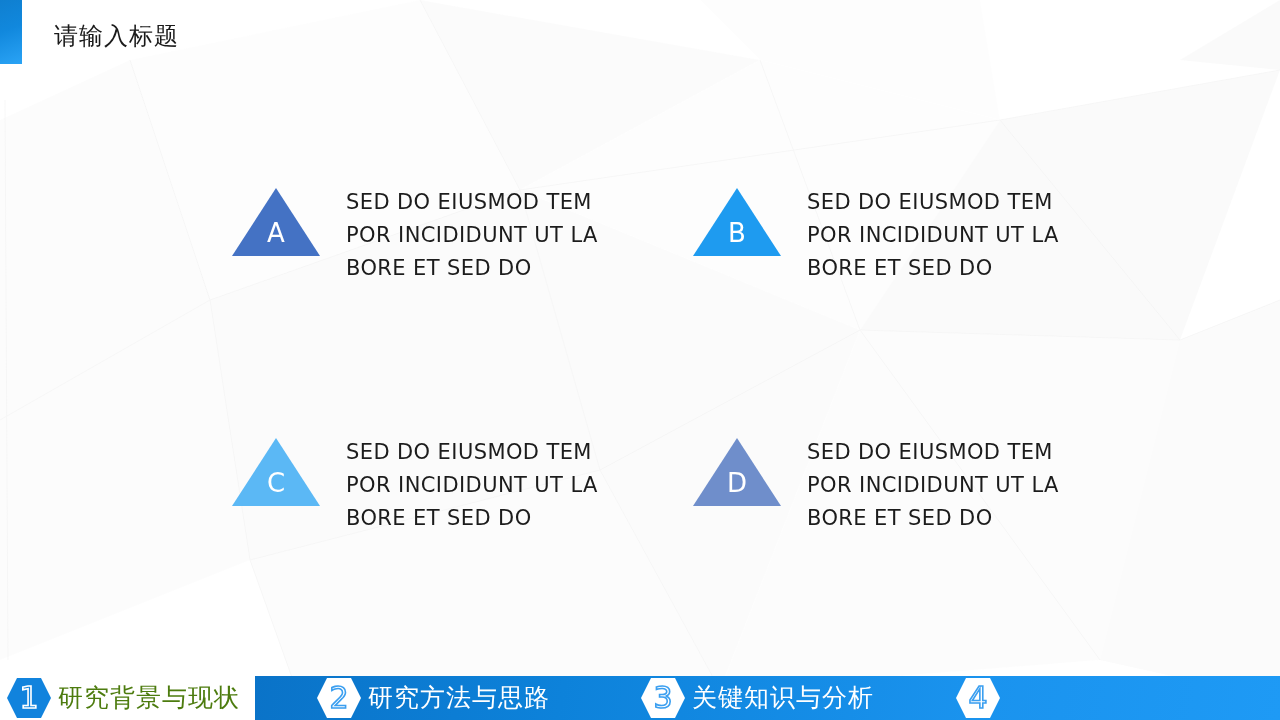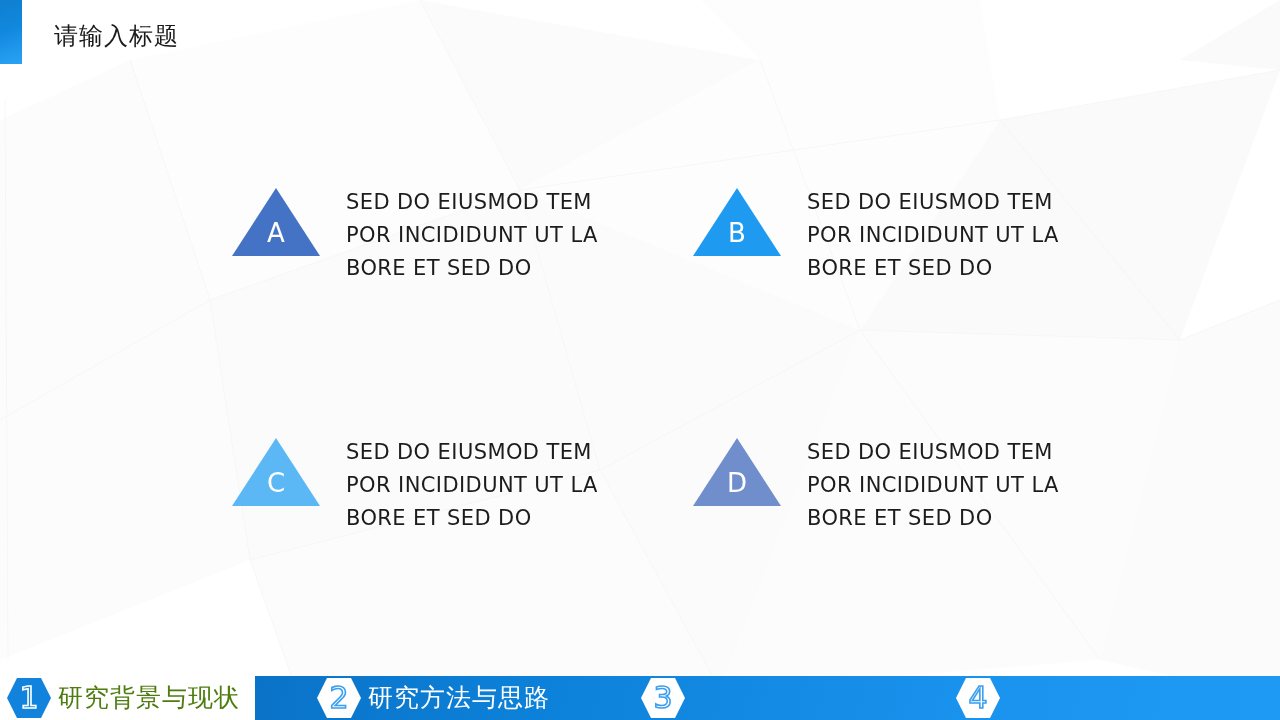--- a/index.html
+++ b/index.html
@@ -254,20 +254,21 @@
       <div class="nav-label">研究方法与思路</div>
     </div>
 
     <div class="nav-item" id="nav-3">
       <div class="nav-badge">
         <svg viewBox="0 0 46 42">
             <polygon points="11,1 35,1 45,21 35,41 11,41 1,21" fill="#ffffff"></polygon>
           </svg>
         <div class="nav-num">3</div>
       </div>
+      <div class="nav-label">关键知识与分析</div>
     </div>
 
     <div class="nav-item" id="nav-4">
       <div class="nav-badge">
         <svg viewBox="0 0 46 42">
             <polygon points="11,1 35,1 45,21 35,41 11,41 1,21" fill="#ffffff"></polygon>
           </svg>
         <div class="nav-num">4</div>
       </div>
     </div>

